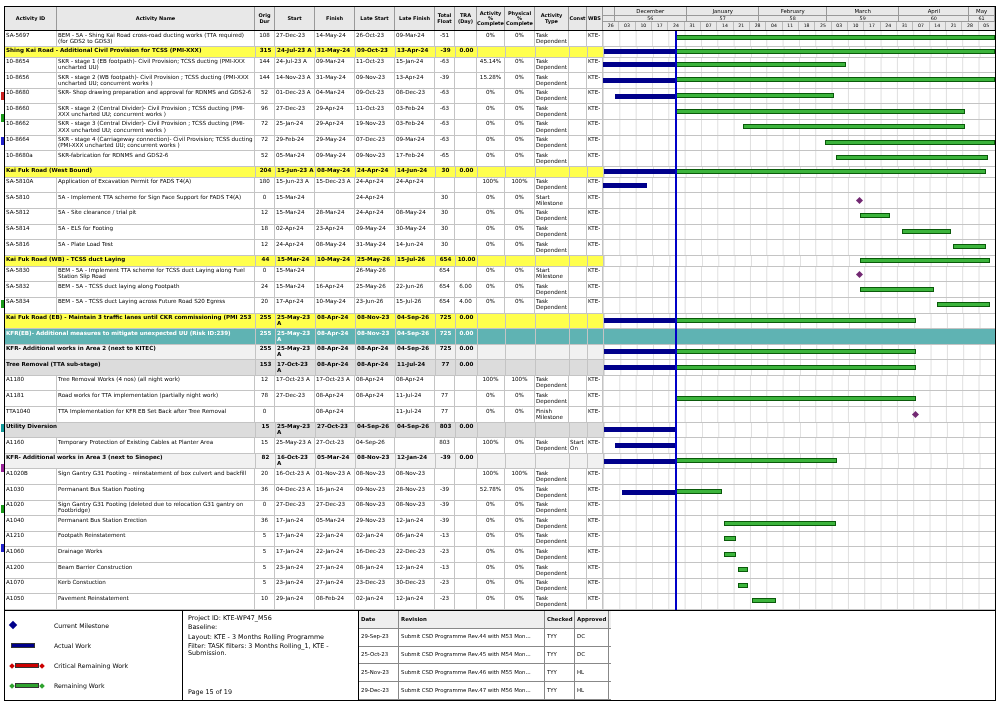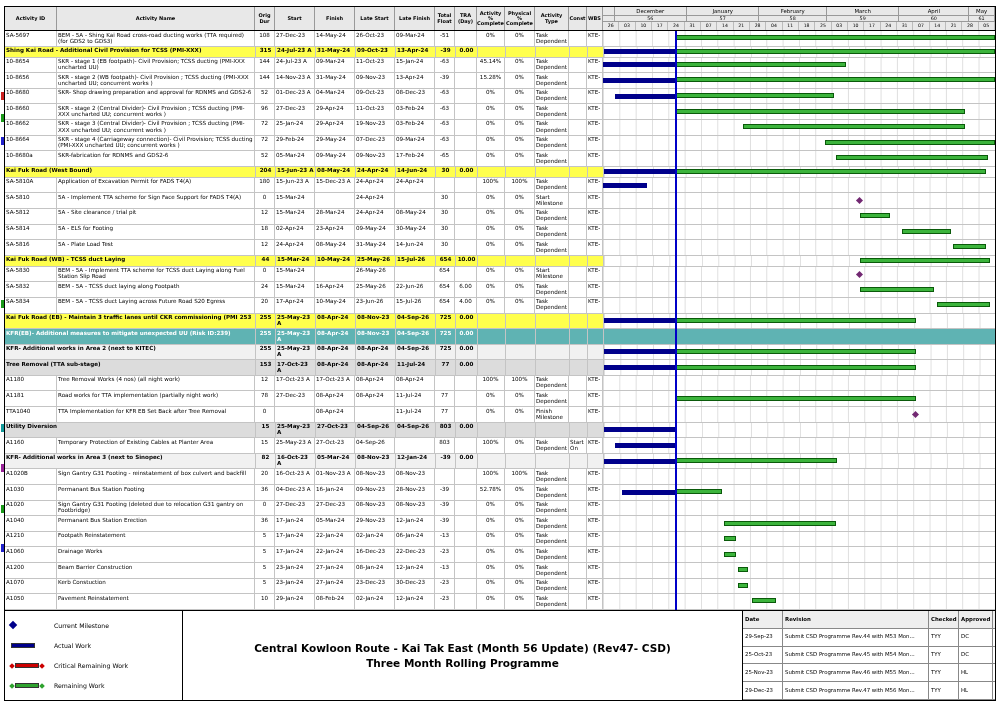--- a/index.html
+++ b/index.html
@@ -869,23 +869,28 @@
         </div>
         <div class="lg-item">
           <span class="lg-sym">
             <span class="lg-d sm" style="background: rgb(47, 163, 47);"></span>
             <span class="lg-b" style="background: rgb(47, 163, 47);"></span>
             <span class="lg-d sm" style="background: rgb(47, 163, 47);"></span>
           </span>
           <span class="lg-lab">Remaining Work</span>
         </div>
       </div>
-    <div class="titlebox">
-      <div class="t1">Central Kowloon Route - Kai Tak East (Month 56 Update) (Rev47- CSD)</div>
-      <div class="t2">Three Month Rolling Programme</div>
+    <div class="projinfo">
+      <div id="projlines">
+          <div class="pi-line">Project ID: KTE-WP47_M56</div>
+          <div class="pi-line">Baseline:</div>
+          <div class="pi-line">Layout: KTE - 3 Months Rolling Programme</div>
+          <div class="pi-line">Filter: TASK filters: 3 Months Rolling_1, KTE - Submission.</div>
+        </div>
+      <div class="pagenum">Page 15 of 19</div>
     </div>
     <div id="revtable" class="revtable">
         <div class="rt-row rt-head">
           <div class="rt-cell" style="flex: 0 0 40px;">Date</div>
           <div class="rt-cell" style="flex: 0 0 146px;">Revision</div>
           <div class="rt-cell" style="flex: 0 0 30px;">Checked</div>
           <div class="rt-cell" style="flex: 0 0 34px;">Approved</div>
         </div>
         <div class="rt-row">
           <div class="rt-cell" style="flex: 0 0 40px;">29-Sep-23</div>

